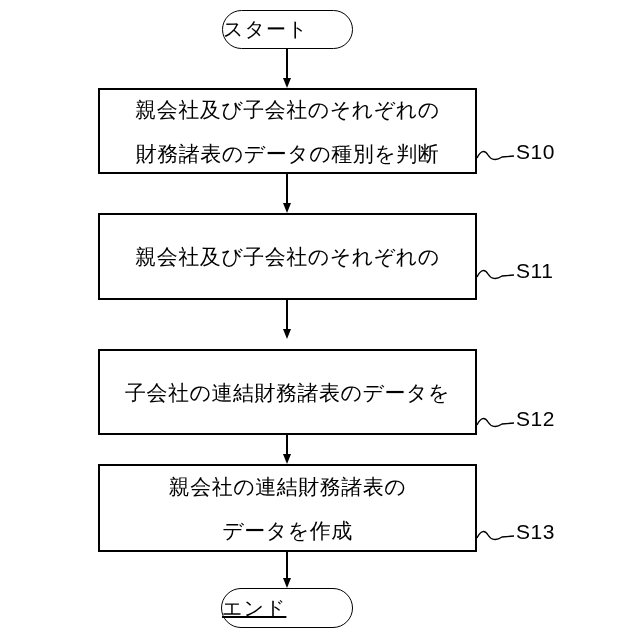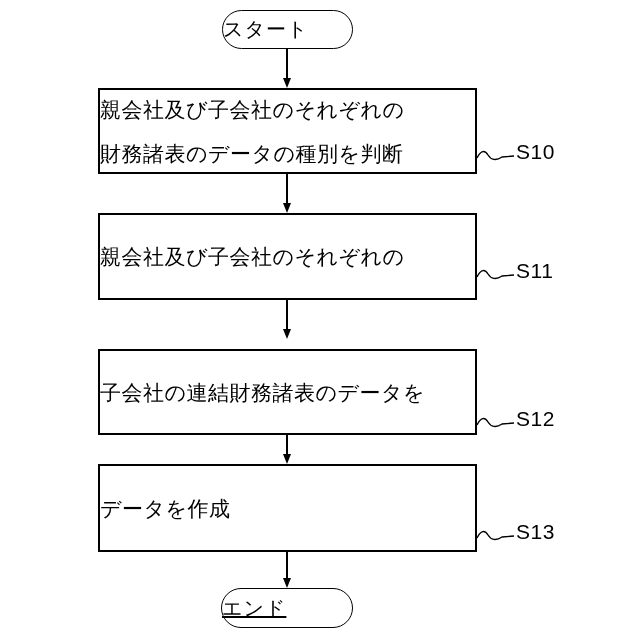--- a/index.html
+++ b/index.html
@@ -36,21 +36,21 @@
   
   .process-box {
     position: absolute;
     left: 98px;
     width: 379px;
     border: 2px solid #000000;
     background: #ffffff;
     box-sizing: border-box;
     display: flex;
     flex-direction: column;
-    align-items: flex-start;
+    align-items: center;
     justify-content: center;
     text-align: center;
     font-size: 21px;
     line-height: 33px;
     letter-spacing: 0.5px;
     gap: 11px;
   }
   .box-s10 { top: 88px;  height: 86px; }
   .box-s11 { top: 213px; height: 87px; }
   .box-s12 { top: 349px; height: 86px; }
@@ -122,20 +122,21 @@
 
   <div class="process-box box-s11">
     <span>親会社及び子会社のそれぞれの</span>
   </div>
 
   <div class="process-box box-s12">
     <span>子会社の連結財務諸表のデータを</span>
   </div>
 
   <div class="process-box box-s13">
+    <span>親会社の連結財務諸表の</span>
     <span>データを作成</span>
   </div>
 
   <div class="step-label label-s10">
     <svg class="squiggle" width="38" height="16" viewBox="0 0 38 16">
       <path d="M0,10 C4,2 8,2 11,7 C14,12 19,13 25,9 L37,8" fill="none" stroke="#000000" stroke-width="1.4"></path>
     </svg>
     <span class="step-id">S10</span>
   </div>
 

